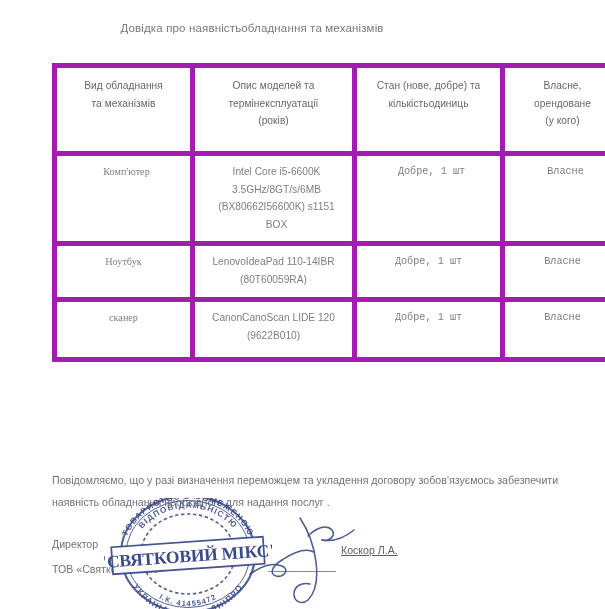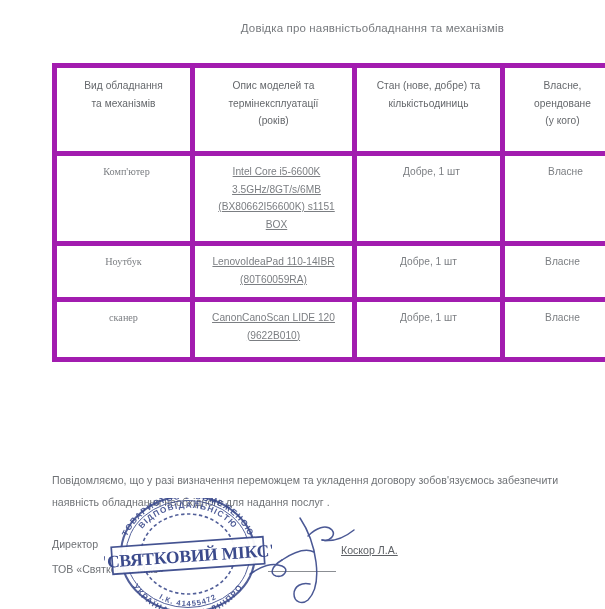--- a/index.html
+++ b/index.html
@@ -16,21 +16,21 @@
     color: #6f7276;
     -webkit-font-smoothing: antialiased;
   }
 
   
   .doc-title {
     position: absolute;
     left: 0;
     top: 22px;
     width: 504px;
-    text-align: right;
+    text-align: center;
     font-size: 11.5px;
     letter-spacing: 0.15px;
     color: #76797d;
     white-space: nowrap;
   }
 
   
   .equip-table {
     position: absolute;
     left: 52px;
@@ -67,25 +67,24 @@
   .cell-kind {
     font-family: "Liberation Serif", serif;
     font-size: 11.4px;
     color: #85888c;
     padding-top: 9px;
   }
   .cell-model {
     font-size: 10.1px;
     color: #7c7f83;
     padding-top: 9px;
-    text-decoration: underline;
   }
   .cell-state,
   .cell-owner {
-    font-family: Liberation Sans, sans-serif;
+    font-family: Liberation Mono, monospace;
     font-size: 11.2px;
     color: #85888c;
     padding-top: 9px;
   }
   .r-computer td { height: 72px; padding-left: 11px; }
   .r-printer  td { height: 38px; }
   .r-laptop   td { height: 38px; }
   .r-scanner  td { height: 42px; }
   .r-copier   td { height: 38px; }
 

